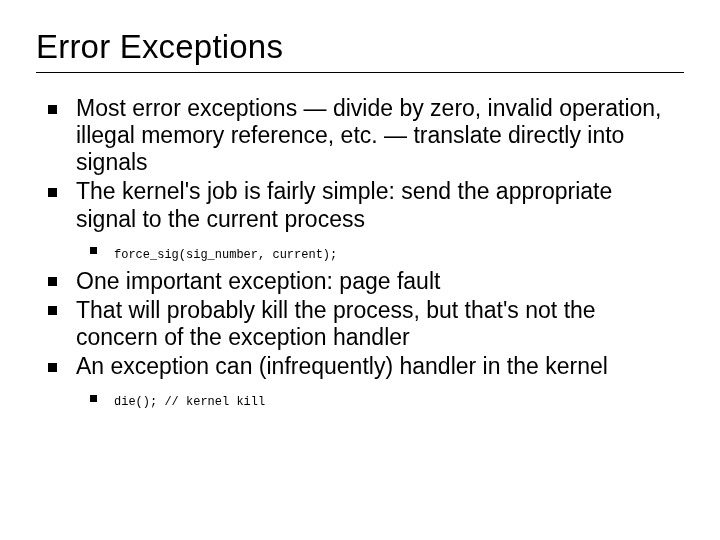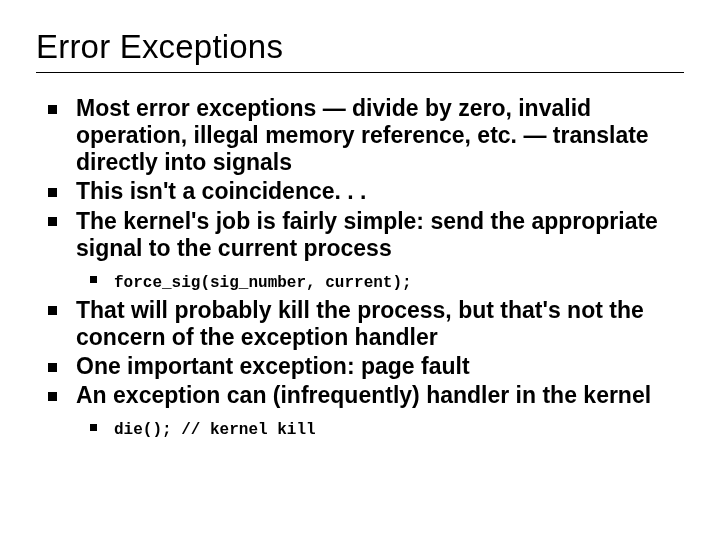--- a/index.html
+++ b/index.html
@@ -32,21 +32,20 @@
     list-style: none;
     padding: 0;
     margin: 0;
     font-size: 23px;
     line-height: 1.18;
   }
   ul.level1 > li {
     position: relative;
     padding-left: 40px;
     margin: 0 10px 2px 0;
-    font-weight: bold;
   }
   ul.level1 > li::before {
     content: "";
     position: absolute;
     left: 12px;
     top: 0.42em;
     width: 9px;
     height: 9px;
     background: #000;
   }
@@ -65,49 +64,46 @@
     content: "";
     position: absolute;
     left: 14px;
     top: 0.42em;
     width: 7px;
     height: 7px;
     background: #000;
   }
   .code {
     font-family: "Courier New", Courier, monospace;
-    font-size: 16px;
+    font-size: 12px;
   }
 </style>
 </head>
 <body>
 
 <div class="slide">
   <h1 class="title">Error Exceptions</h1>
   <hr class="rule">
   <ul class="level1">
     <li>
       <span>Most error exceptions — divide by zero, invalid operation, illegal memory reference, etc. — translate directly into signals</span>
     </li>
     <li>
-      <span>This isn't a coincidence. . .</span>
-    </li>
-    <li>
       <span>The kernel's job is fairly simple: send the appropriate signal to the current process</span>
       <ul class="level2">
         <li>
           <span class="code">force_sig(sig_number, current);</span>
         </li>
       </ul>
     </li>
     <li>
-      <span>That will probably kill the process, but that's not the concern of the exception handler</span>
+      <span>One important exception: page fault</span>
     </li>
     <li>
-      <span>One important exception: page fault</span>
+      <span>That will probably kill the process, but that's not the concern of the exception handler</span>
     </li>
     <li>
       <span>An exception can (infrequently) handler in the kernel</span>
       <ul class="level2">
         <li>
           <span class="code">die(); // kernel kill</span>
         </li>
       </ul>
     </li>
   </ul>

